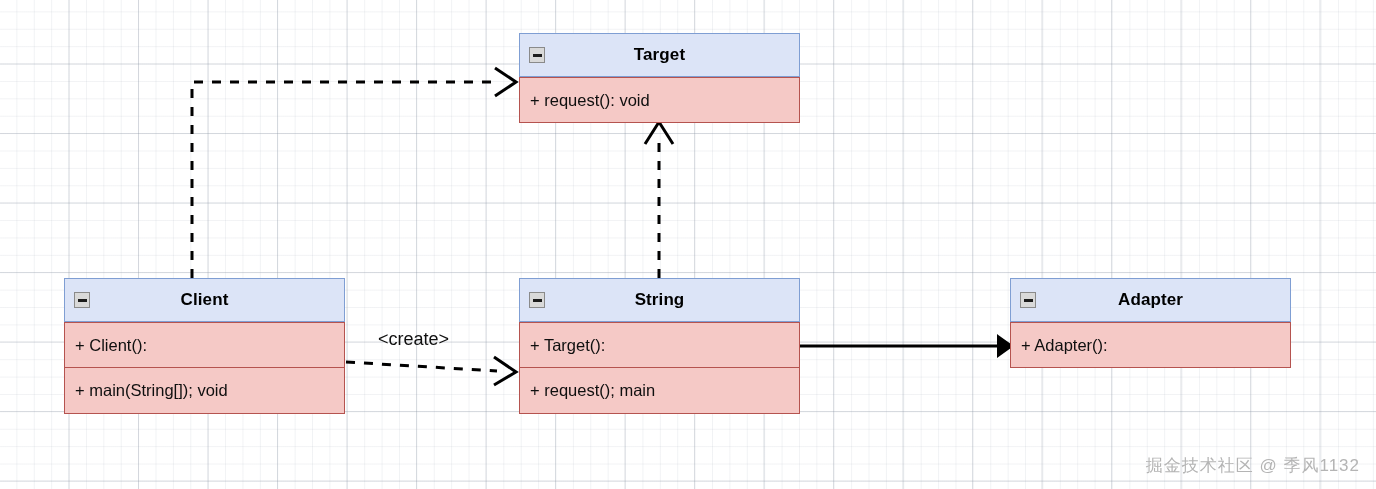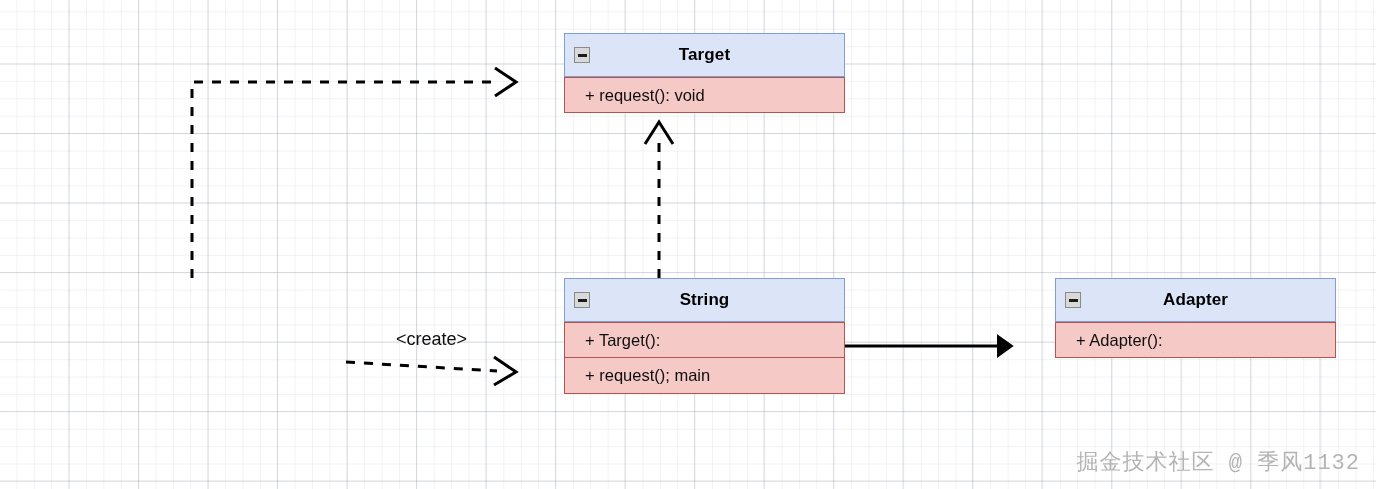--- a/index.html
+++ b/index.html
@@ -24,21 +24,20 @@
       17.4px 17.4px,
       17.4px 17.4px;
     background-position: -1px -6px, -1px -6px, -1px -6px, -1px -6px;
     font-family: "Liberation Sans", sans-serif;
   }
 
   
   .uml-class {
     position: absolute;
     box-sizing: border-box;
-    margin-left: 45px;
   }
   .uml-header {
     position: relative;
     box-sizing: border-box;
     height: 44px;
     background: #dce4f7;
     border: 1px solid #7f9ed3;
     display: flex;
     align-items: center;
     justify-content: center;
@@ -65,27 +64,27 @@
   }
   .collapse-icon::after {
     content: "";
     display: block;
     width: 9px;
     height: 3px;
     background: #1c1c1c;
   }
   .uml-row {
     box-sizing: border-box;
-    height: 36px;
+    height: 46px;
     background: #f5c9c6;
     border: 1px solid #b5534f;
     border-top: none;
     display: flex;
     align-items: center;
-    padding-left: 20px;
+    padding-left: 10px;
     font-size: 16.5px;
     color: #0f0f0f;
     white-space: nowrap;
   }
   .uml-row.first { border-top: 1px solid #b5534f; }
 
   
   .edge-svg {
     position: absolute;
     left: 0;
@@ -99,24 +98,24 @@
     font-size: 18px;
     color: #0f0f0f;
     white-space: nowrap;
   }
 
   
   .watermark {
     position: absolute;
     right: 16px;
     bottom: 12px;
-    font-size: 22px;
+    font-size: 17px;
     color: #b4b4b4;
     letter-spacing: 1px;
-    font-family: Liberation Mono, monospace;
+    font-family: Liberation Sans, sans-serif;
     user-select: none;
   }
 </style>
 </head>
 <body>
 
 <div id="canvas">
 
   <svg class="edge-svg" viewBox="0 0 1376 489" xmlns="http://www.w3.org/2000/svg">
 
@@ -134,32 +133,44 @@
       <path d="M 659,278 L 659,138" fill="none" stroke="#000000" stroke-width="3" stroke-dasharray="9,9"></path>
       <path d="M 645,144 L 659,122 L 673,144" fill="none" stroke="#000000" stroke-width="3" stroke-linejoin="miter"></path>
     </g>
 
     <g>
       <path d="M 800,346 L 1000,346" fill="none" stroke="#000000" stroke-width="3"></path>
       <path d="M 998,336 L 1012,346 L 998,356 Z" fill="#000000" stroke="#000000" stroke-width="2" stroke-linejoin="miter"></path>
     </g>
   </svg>
 
-  <div class="edge-label" style="left:396px; top:329px;text-align:center;">&lt;create&gt;</div>
+  <div class="edge-label" style="left:378px; top:329px;text-align:center;">&lt;create&gt;</div>
 
   <div class="uml-class" style="left:519px; top:33px; width:281px;">
     <div class="uml-header">
       <span class="collapse-icon"></span>
       <span class="uml-title">Target</span>
     </div>
     <div class="uml-row first">
       <span>+ request(): void</span>
     </div>
   </div>
 
+  <div class="uml-class" style="left:64px; top:278px; width:281px;">
+    <div class="uml-header">
+      <span class="collapse-icon"></span>
+      <span class="uml-title">Client</span>
+    </div>
+    <div class="uml-row first">
+      <span>+ Client():</span>
+    </div>
+    <div class="uml-row">
+      <span>+ main(String[]); void</span>
+    </div>
+  </div>
 
   <div class="uml-class" style="left:519px; top:278px; width:281px;">
     <div class="uml-header">
       <span class="collapse-icon"></span>
       <span class="uml-title">String</span>
     </div>
     <div class="uml-row first">
       <span>+ Target():</span>
     </div>
     <div class="uml-row">

